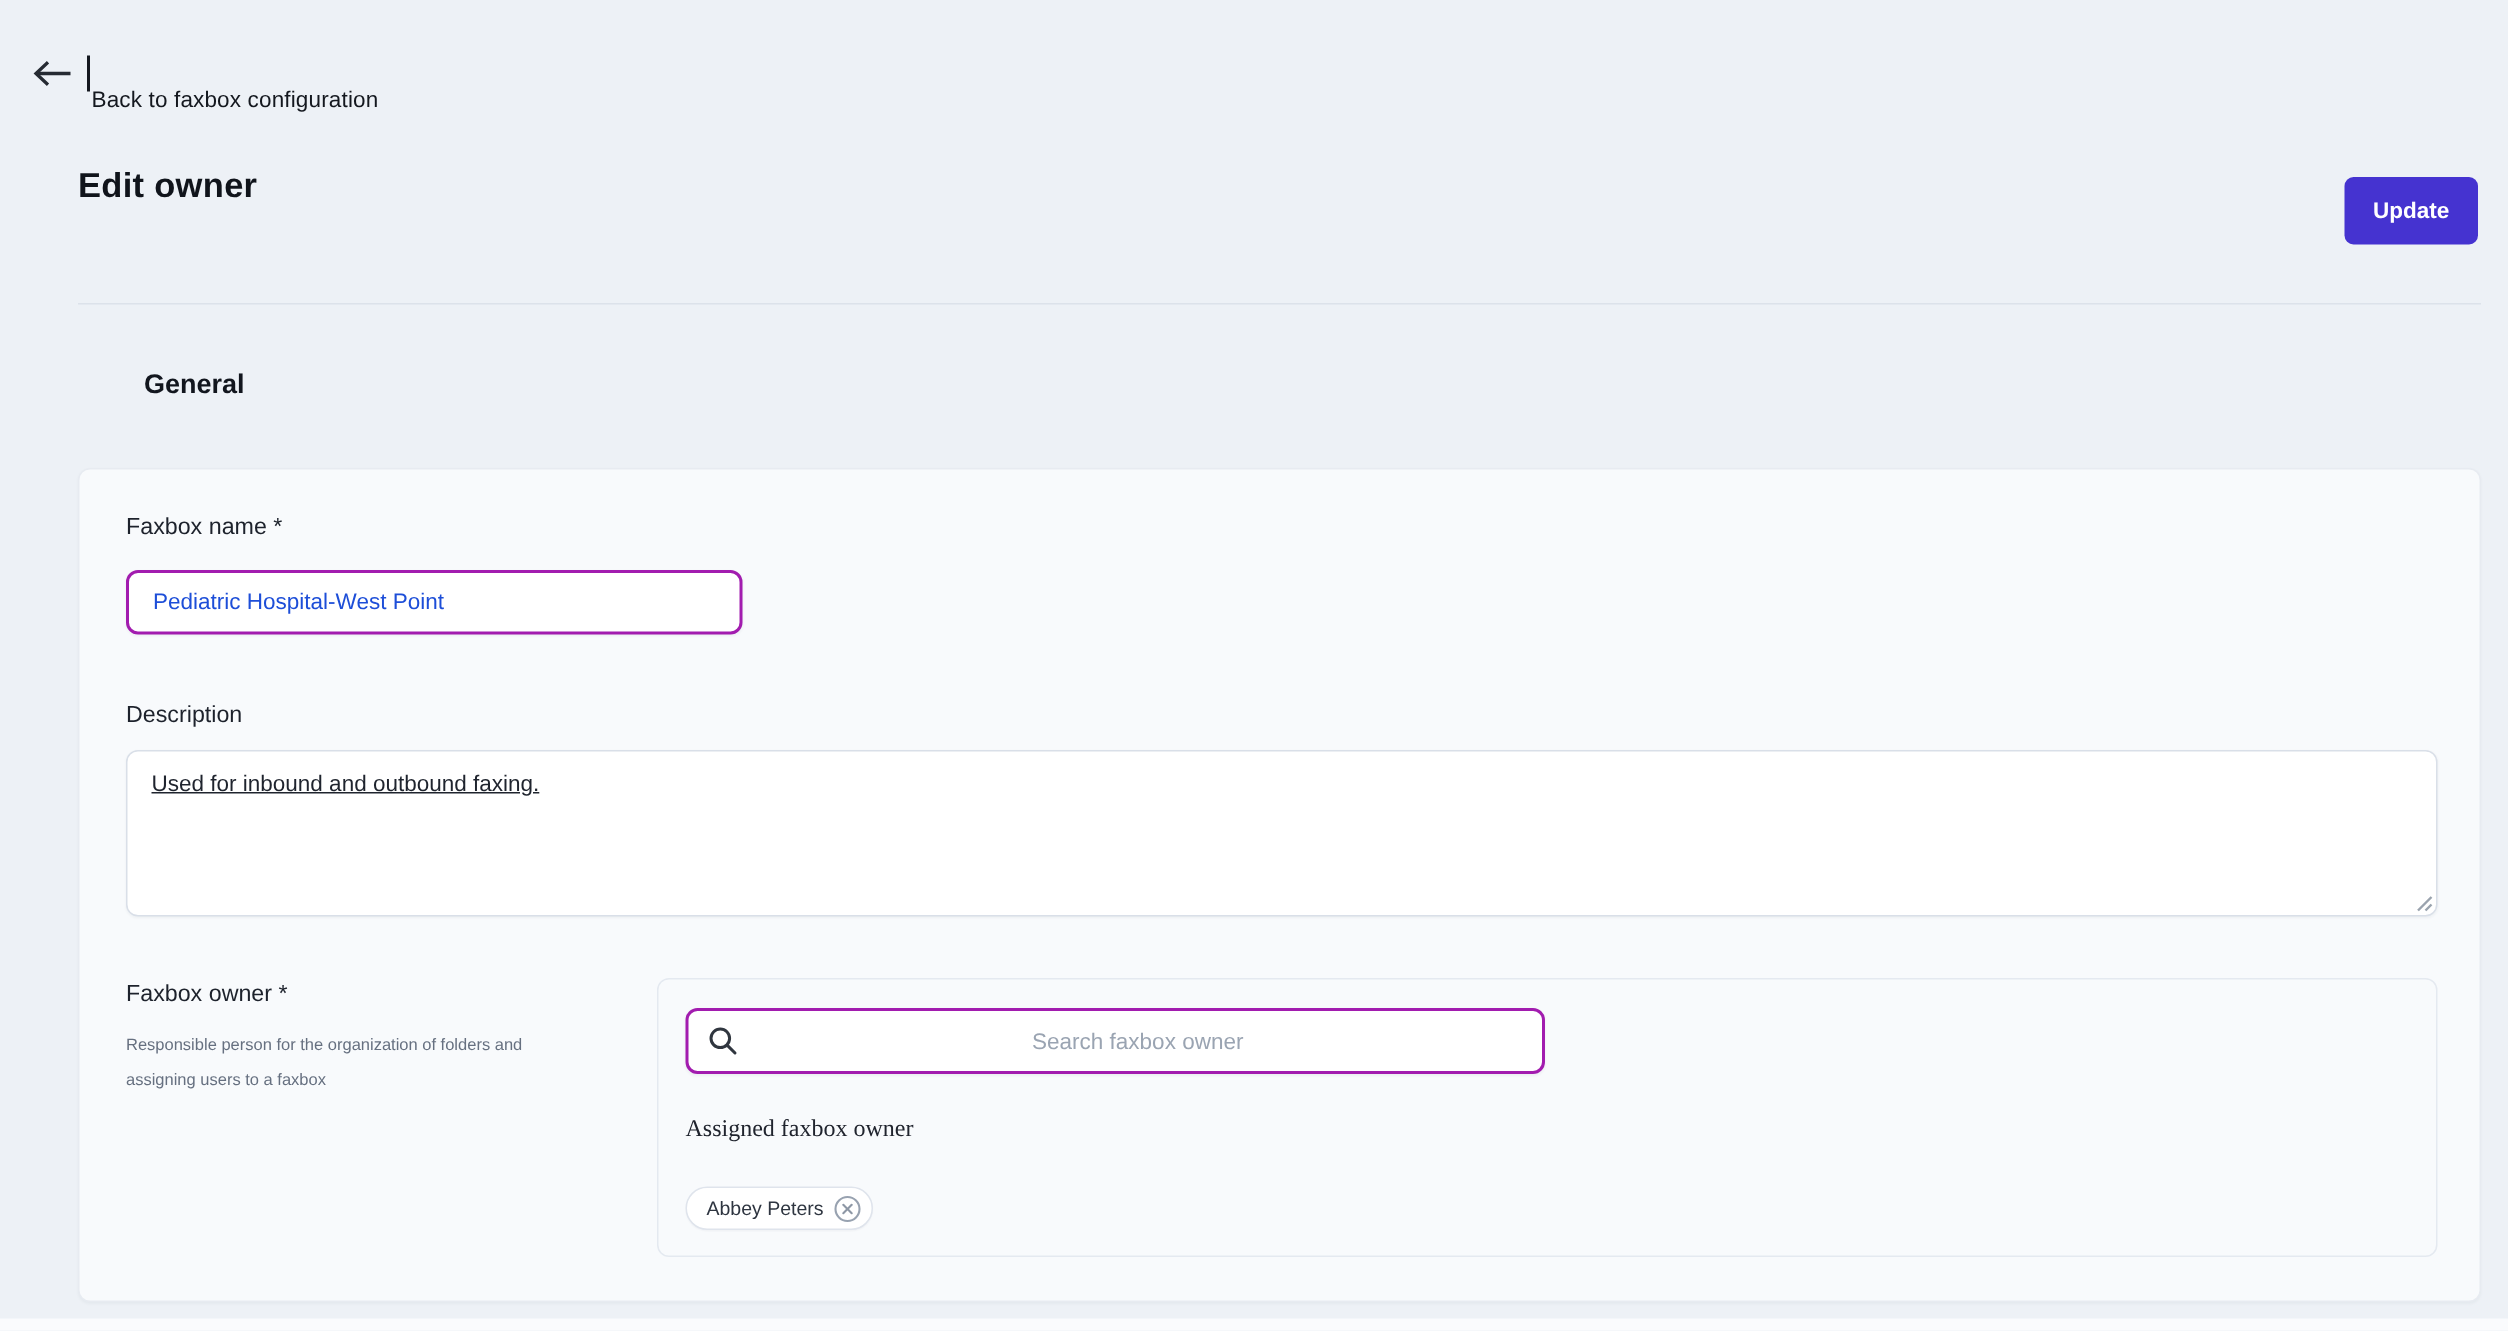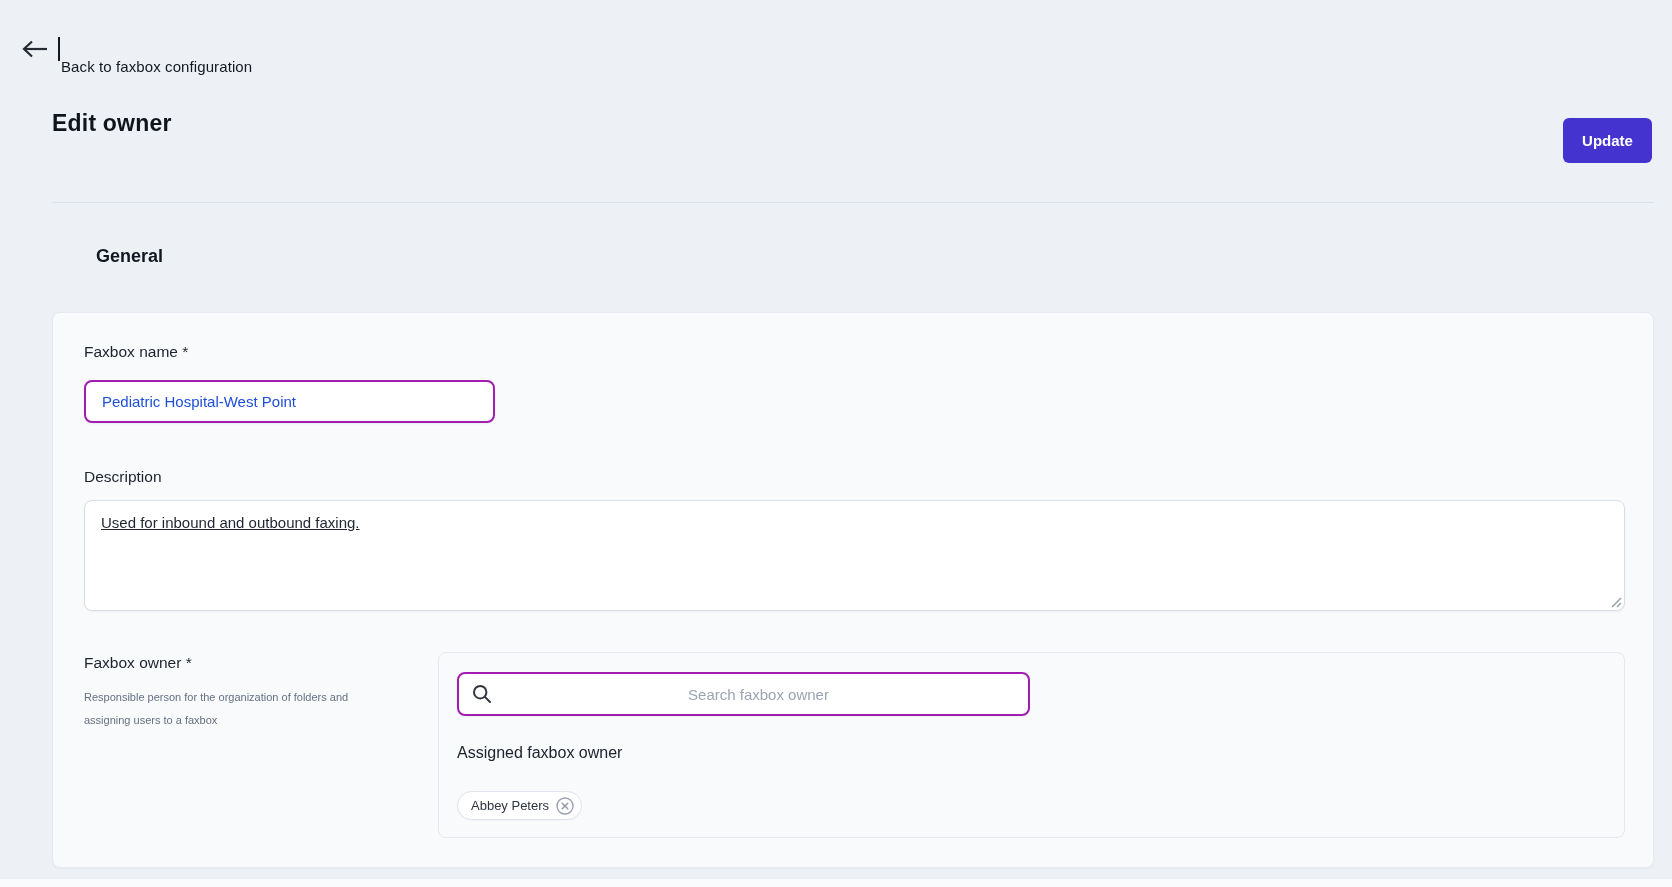--- a/index.html
+++ b/index.html
@@ -66,21 +66,21 @@
     left: 438px; top: 652px; width: 1187px; height: 186px;
     border: 1px solid #e4e9f0; border-radius: 8px; background: transparent;
   }
   .search-wrap { left: 457px; top: 672px; width: 573px; height: 44px; }
   .search-input {
     width: 100%; height: 100%; padding: 0 16px 0 46px; text-align: center;
   }
   .search-input::placeholder { color: #9aa4b2; opacity: 1; }
   .search-icon { position: absolute; left: 15px; top: 12px; width: 20px; height: 20px; }
 
-  .assigned-heading { left: 457px; top: 744px; font-size: 16px; color: #20242e; }
+  .assigned-heading { left: 457px; top: 744px; font-size: 16px; color: #20242e; font-family: Liberation Serif, serif; }
 
   .owner-chip {
     left: 457px; top: 791px; height: 29px;
     display: inline-flex; align-items: center; gap: 7px;
     background: #ffffff; border: 1px solid #dfe4ec; border-radius: 15px;
     padding: 0 7px 0 13px; cursor: default;
     box-shadow: 0 1px 1px rgba(25, 39, 62, 0.03);
   }
   .chip-label { font-size: 13px; color: #2e3540; }
   .chip-remove { width: 18px; height: 18px; cursor: pointer; display: inline-block; }

